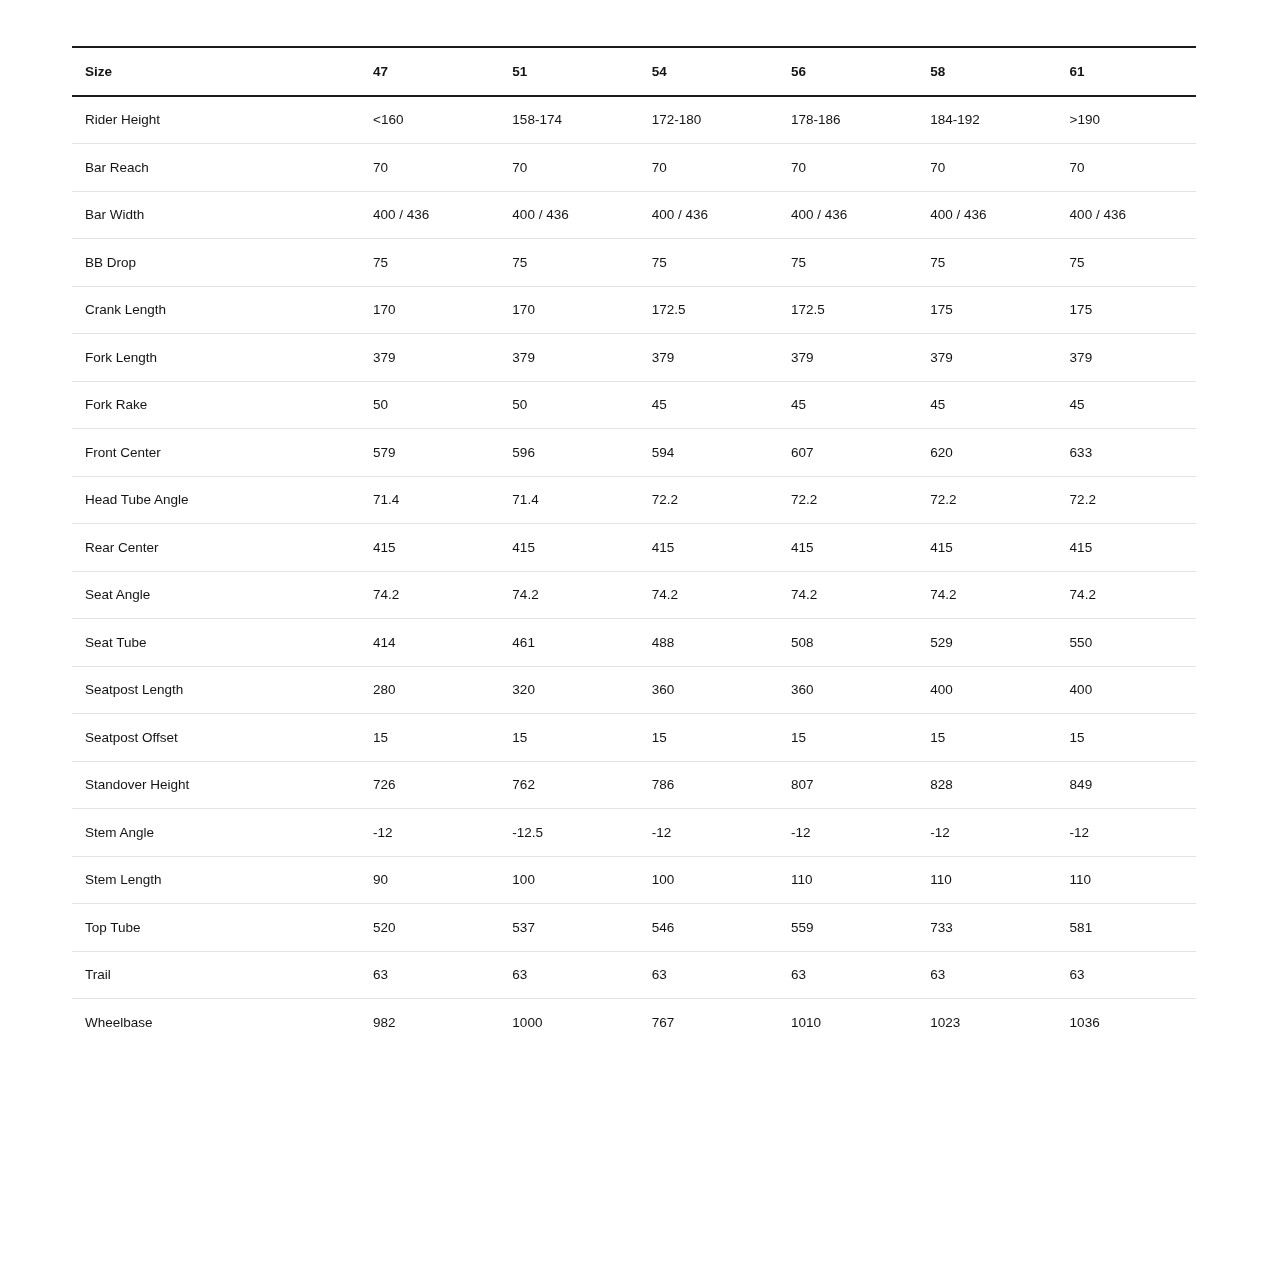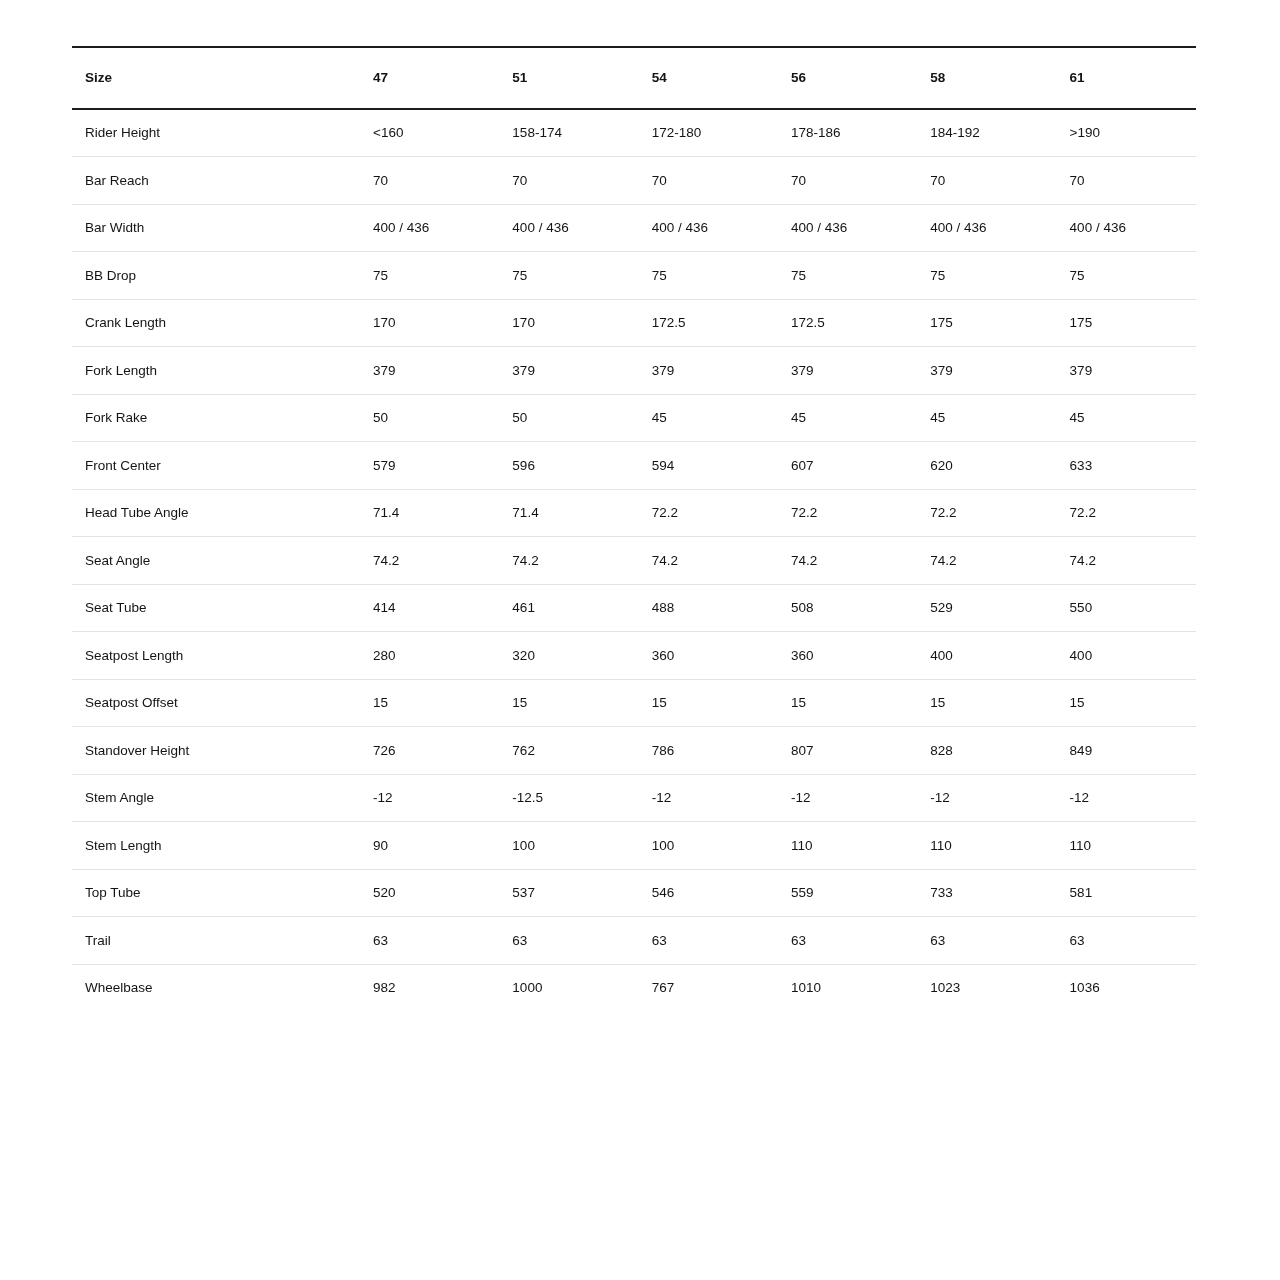--- a/index.html
+++ b/index.html
@@ -22,21 +22,21 @@
   th, td {
     text-align: left;
     vertical-align: middle;
     font-size: 13.5px;
     line-height: 1;
     padding: 0 4px 0 13px;
     white-space: nowrap;
     overflow: hidden;
   }
   thead th {
-    height: 62px;
+    height: 49px;
     font-weight: 700;
     border-top: 2px solid #1c1c1c;
     border-bottom: 2px solid #1c1c1c;
   }
   tbody th, tbody td {
     height: 47.5px;
     font-weight: 400;
     border-bottom: 1px solid #e3e3e3;
   }
   tbody tr:last-child th,
@@ -144,20 +144,29 @@
       <tr>
         <th>Head Tube Angle</th>
         <td>71.4</td>
         <td>71.4</td>
         <td>72.2</td>
         <td>72.2</td>
         <td>72.2</td>
         <td>72.2</td>
       </tr>
       <tr>
+        <th>Rear Center</th>
+        <td>415</td>
+        <td>415</td>
+        <td>415</td>
+        <td>415</td>
+        <td>415</td>
+        <td>415</td>
+      </tr>
+      <tr>
         <th>Seat Angle</th>
         <td>74.2</td>
         <td>74.2</td>
         <td>74.2</td>
         <td>74.2</td>
         <td>74.2</td>
         <td>74.2</td>
       </tr>
       <tr>
         <th>Seat Tube</th>

